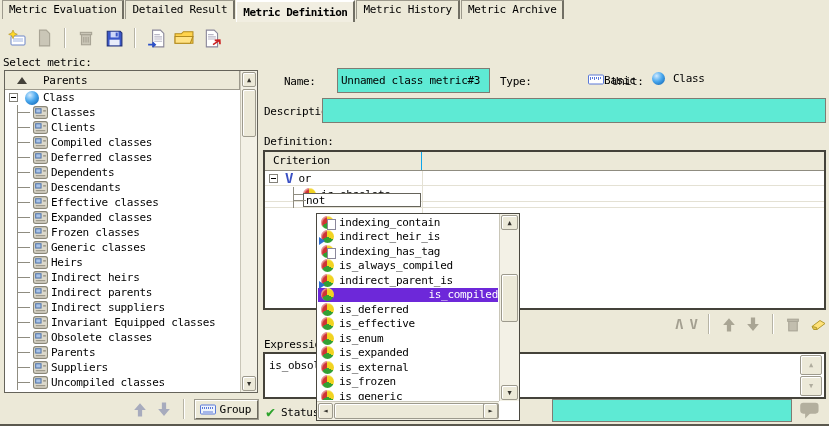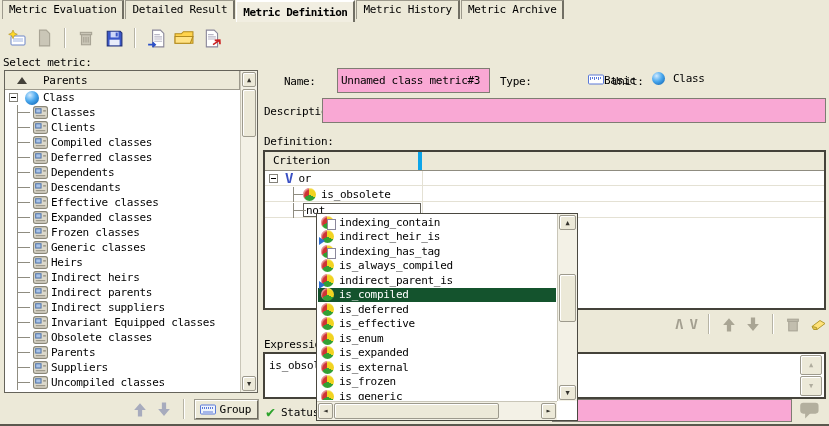--- a/index.html
+++ b/index.html
@@ -19,21 +19,21 @@
     margin-right:1px;white-space:nowrap;cursor:default;}
   .tab.active{height:22px;line-height:21px;border-top:2px solid #fff;border-left:1px solid #fff;
     background:#F1EEE1;position:relative;z-index:2;font-weight:bold;letter-spacing:-0.5px;}
   
   .tbtn{width:24px;height:24px;display:inline-flex;align-items:center;justify-content:center;}
   .tsep{width:2px;height:20px;border-left:1px solid #b7b4a5;border-right:1px solid #fff;margin:0 4px;align-self:center;}
   #toolbar{left:4px;top:24px;height:28px;display:flex;align-items:center;gap:4px;}
   
   .lbl{white-space:nowrap;}
   
-  .inp{border:1px solid #7f7c73;background:#f9a8d4;font:inherit;letter-spacing:-0.3px;padding:8px 3px;}
+  .inp{border:1px solid #7f7c73;background:#5eead4;font:inherit;letter-spacing:-0.3px;padding:8px 3px;}
   input.inp{outline:none;}
   
   #treepanel{left:4px;top:70px;width:254px;height:323px;border:1px solid #65635a;background:#fff;}
   #treehdr{position:absolute;left:0;top:0;right:17px;height:19px;background:#ECE9D8;
     border-bottom:1px solid #9d9a8d;border-right:1px solid #9d9a8d;display:flex;align-items:center;padding-left:12px;gap:16px;}
   .sort-tri{width:0;height:0;border-left:5px solid transparent;border-right:5px solid transparent;border-bottom:7px solid #44423a;}
   #treebody{position:absolute;left:0;top:19px;right:17px;bottom:0;overflow:hidden;background:#fff;}
   .trow{display:flex;align-items:center;height:15px;white-space:nowrap;}
   .conn{position:relative;flex:0 0 20px;height:15px;margin-left:8px;}
   .conn::before{content:'';position:absolute;left:4px;top:0;bottom:0;border-left:1px solid #8f8c80;}
@@ -54,21 +54,21 @@
     border-radius:2px;display:flex;align-items:center;justify-content:center;font-size:7px;color:#33322c;box-shadow:inset 1px 1px 0 #fff;}
   
   #treefooter{left:4px;top:396px;width:254px;height:26px;display:flex;align-items:center;justify-content:flex-end;gap:6px;}
   .fatarrow{width:18px;height:17px;}
   .btn{background:#ECE9D8;border:1px solid;border-color:#fff #6d6a5e #6d6a5e #fff;outline:1px solid #9d9a8d;
     display:inline-flex;align-items:center;gap:3px;padding:2px 6px 2px 4px;cursor:default;}
   
   .ricon{width:16px;height:13px;vertical-align:-2px;}
   #deftable{left:263px;top:150px;width:563px;height:160px;border:2px solid #44423a;background:#fff;}
   #defhdr{position:absolute;left:0;top:0;right:0;height:19px;background:#ECE9D8;border-bottom:1px solid #8f8c80;display:flex;}
-  .defcol1{width:157px;border-right:4px solid #0ea5e9;padding:2px 0 0 8px;}
+  .defcol1{width:157px;border-right:1px solid #0ea5e9;padding:2px 0 0 8px;}
   .defcol2{flex:1;padding:2px 0 0 8px;}
   .defrow{position:absolute;left:0;right:0;height:15px;display:flex;align-items:center;border-bottom:1px solid #e4e1d4;}
   .defvline{position:absolute;top:19px;bottom:0;left:157px;border-left:1px solid #e4e1d4;}
   .vglyph{font-weight:bold;font-size:14px;line-height:12px;color:#3a50c4;letter-spacing:0;}
   .vglyph.gray{color:#a39f90;}
   .pie{flex:0 0 13px;height:13px;border-radius:50%;position:relative;
     background:conic-gradient(#f2d320 0 33%, #33a033 33% 66%, #cf3434 66% 100%);
     box-shadow:inset 1px 1px 1px rgba(255,255,255,.5);}
   .pie.pie-page::after{content:'';position:absolute;right:-2px;bottom:-1px;width:7px;height:9px;background:#fff;border:1px solid #8a879a;}
   .pie.pie-arrow::after{content:'';position:absolute;left:-2px;bottom:-2px;width:0;height:0;
@@ -76,25 +76,25 @@
   .editbox{height:14px;background:#fff;border:1px solid #65635a;display:flex;align-items:center;padding:0 2px;}
   
   #deftools{left:600px;top:312px;width:226px;height:24px;display:flex;align-items:center;justify-content:flex-end;gap:6px;}
   
   #exprbox{left:263px;top:352px;width:563px;height:47px;border:2px solid #44423a;background:#fff;}
   .spin{position:absolute;right:2px;width:22px;height:20px;background:#ECE9D8;border:1px solid #9d9a8d;border-radius:2px;
     display:flex;align-items:center;justify-content:center;font-size:7px;color:#b0ad9e;box-shadow:inset 1px 1px 0 #fff;}
   
   .check{color:#2ca32c;font-size:15px;font-weight:bold;letter-spacing:0;}
   
-  #dropdown{left:316px;top:213px;width:262px;height:208px;background:#fff;border:1px solid #4a4840;z-index:10;}
+  #dropdown{left:316px;top:213px;width:204px;height:208px;background:#fff;border:1px solid #4a4840;z-index:10;}
   #droplist{position:absolute;left:1px;top:1px;right:21px;bottom:20px;overflow:hidden;background:#fff;}
   .drow{display:flex;align-items:center;height:14.5px;padding-left:3px;white-space:nowrap;cursor:default;}
   .drow .pie{margin-right:5px;}
-  .drow.sel{background:#14532d;color:#fff;}
+  .drow.sel{background:#6d28d9;color:#fff;justify-content:space-between;}
   #dropvscroll{position:absolute;top:0;right:0;width:20px;bottom:19px;background:#f3f1e6;border-left:1px solid #c9c6b8;}
   #drophscroll{position:absolute;left:0;right:20px;bottom:0;height:19px;background:#f3f1e6;border-top:1px solid #c9c6b8;}
   svg{display:block;}
 </style>
 </head>
 <body>
 
 <div id="win">
 
   <div id="tabbar" class="abs">
@@ -420,21 +420,21 @@
     <div class="defrow" style="top:19px;">
       <span class="expander"></span>
       <span class="vglyph">V</span>
       <span style="margin-left:5px;">or</span>
     </div>
     <div class="defrow" style="top:35px;">
       <span class="conn" style="margin-left:24px;flex-basis:14px;"></span>
       <span class="pie"></span>
       <span style="margin-left:5px;">is_obsolete</span>
     </div>
-    <div class="defrow" style="top:51px;">
+    <div class="defrow" style="top:41px;">
       <span class="conn" style="margin-left:24px;flex-basis:14px;"></span>
       <span class="editbox" style="width:118px;">
         <span>not</span>
       </span>
     </div>
   </div>
 
   <div id="deftools" class="abs">
     <span class="vglyph gray" style="display:inline-block;transform:rotate(180deg);">V</span>
     <span class="vglyph gray">V</span>

